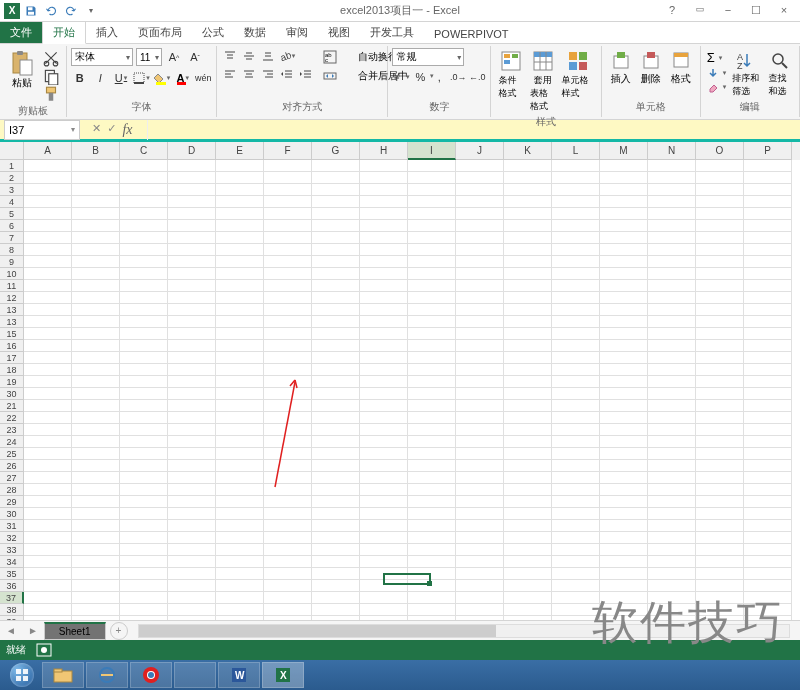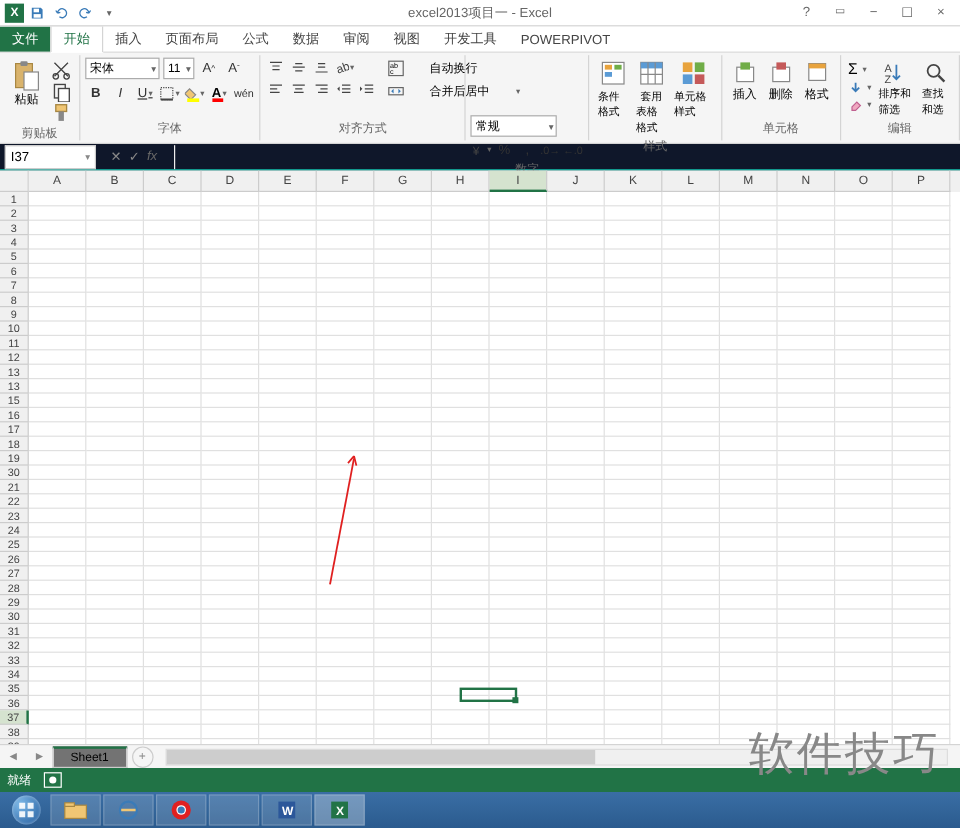--- a/index.html
+++ b/index.html
@@ -48,43 +48,43 @@
 
 .align-grid { display: flex; flex-direction: column; gap: 2px; }
 .align-row { display: flex; gap: 1px; }
 .align-btn { width: 18px; height: 16px; display: flex; align-items: center; justify-content: center; cursor: pointer; }
 
 .wrap-col { display: flex; flex-direction: column; margin-left: 4px; gap: 1px; }
 .wrap-btn { height: 18px; padding: 0 4px; display: flex; align-items: center; gap: 21px; font-size: 10px; cursor: pointer; white-space: nowrap; }
 
 
 .num-col { display: flex; flex-direction: column; gap: 2px; }
-.num-combo { height: 18px; width: 72px; background: #fff; border: 1px solid #ababab; font-size: 10px; padding: 0 14px 0 3px; position: relative; display: flex; align-items: center; margin-top: 48px; }
+.num-combo { height: 18px; width: 72px; background: #fff; border: 1px solid #ababab; font-size: 10px; padding: 0 14px 0 3px; position: relative; display: flex; align-items: center; }
 .num-combo::after { content: "▾"; position: absolute; right: 2px; font-size: 8px; color: #666; }
 .num-btns { display: flex; gap: 1px; }
 
 
 .style-btn { display: flex; flex-direction: column; align-items: center; padding: 2px 3px; cursor: pointer; font-size: 9px; }
 .style-icon { width: 22px; height: 22px; margin-bottom: 2px; }
 
 
 .cell-btn { display: flex; flex-direction: column; align-items: center; padding: 2px 5px; cursor: pointer; font-size: 10px; }
 .cell-icon { width: 20px; height: 20px; margin-bottom: 2px; }
 
 
 .edit-col { display: flex; flex-direction: column; gap: 2px; padding: 2px; }
 .edit-btn { display: flex; align-items: center; gap: 3px; font-size: 10px; cursor: pointer; }
 .edit-big { display: flex; flex-direction: column; align-items: center; padding: 2px 4px; cursor: pointer; font-size: 9px; }
 
 
-.formula-row { height: 22px; border-bottom: 1px solid #14b8a6; display: flex; align-items: center; background: #0f172a; }
+.formula-row { height: 22px; border-bottom: 3px solid #14b8a6; display: flex; align-items: center; background: #fef9c3; }
 .name-box { width: 76px; height: 20px; border: 1px solid #ccc; margin: 1px 4px; padding: 0 4px; display: flex; align-items: center; justify-content: space-between; font-size: 11px; background: #fff; }
 .name-box::after { content: "▾"; font-size: 8px; color: #888; }
 .fx-btns { display: flex; gap: 6px; padding: 0 8px; color: #888; }
-.fx-label { font-style: italic; font-size: 11px; color: #666; padding-right: 6px; }
+.fx-label { font-style: italic; font-size: 14px; color: #666; padding-right: 6px; font-family: Liberation Serif, serif; }
 .formula-input { flex: 1; height: 20px; border-left: 1px solid #eee; padding: 0 4px; }
 
 
 .grid-wrap { position: relative; height: 478px; overflow: hidden; }
 .select-all { position: absolute; left: 0; top: 0; width: 24px; height: 18px; background: #f0f0f0; border-right: 1px solid #ccc; border-bottom: 1px solid #ccc; }
 .col-headers { position: absolute; left: 24px; top: 0; right: 0; height: 18px; display: flex; background: #f0f0f0; }
 .col-h { width: 48px; border-right: 1px solid #ccc; border-bottom: 1px solid #ccc; text-align: center; font-size: 10px; color: #444; line-height: 18px; flex-shrink: 0; }
 .col-h.sel { background: #d5e3cf; border-bottom: 2px solid #217346; }
 .row-headers { position: absolute; left: 0; top: 18px; width: 24px; bottom: 0; background: #f0f0f0; }
 .row-h { height: 12px; border-right: 1px solid #ccc; border-bottom: 1px solid #ccc; text-align: center; font-size: 9px; color: #444; line-height: 12px; }
@@ -113,21 +113,21 @@
 .status-icon { width: 16px; height: 14px; }
 
 
 .taskbar { height: 30px; background: linear-gradient(#3a6ea5, #2b5b8e); display: flex; align-items: center; padding: 0 4px; gap: 2px; }
 .start-btn { width: 36px; height: 26px; display: flex; align-items: center; justify-content: center; }
 .start-orb { width: 24px; height: 24px; border-radius: 50%; background: radial-gradient(circle at 30% 30%, #7db9e8, #1e5799); box-shadow: 0 0 3px rgba(255,255,255,0.5) inset; display: flex; align-items: center; justify-content: center; }
 .tb-item { width: 42px; height: 26px; background: rgba(255,255,255,0.15); border: 1px solid rgba(255,255,255,0.2); display: flex; align-items: center; justify-content: center; cursor: pointer; }
 .tb-item.active { background: rgba(255,255,255,0.3); }
 
 
-.watermark { position: absolute; right: 16px; bottom: 36px; font-size: 38px; color: #888; font-family: "Microsoft YaHei"; pointer-events: none; letter-spacing: 2px; }
+.watermark { position: absolute; right: 16px; bottom: 36px; font-size: 46px; color: #888; font-family: "Microsoft YaHei"; pointer-events: none; letter-spacing: 2px; }
 </style>
 </head>
 <body>
 
 <div class="titlebar">
   <div class="qat">
     <div class="excel-logo">X</div>
     <div class="qat-btn">
         <svg viewBox="0 0 16 16">
           <path fill="#3a7bb8" d="M2 2h10l2 2v10H2z"></path>

